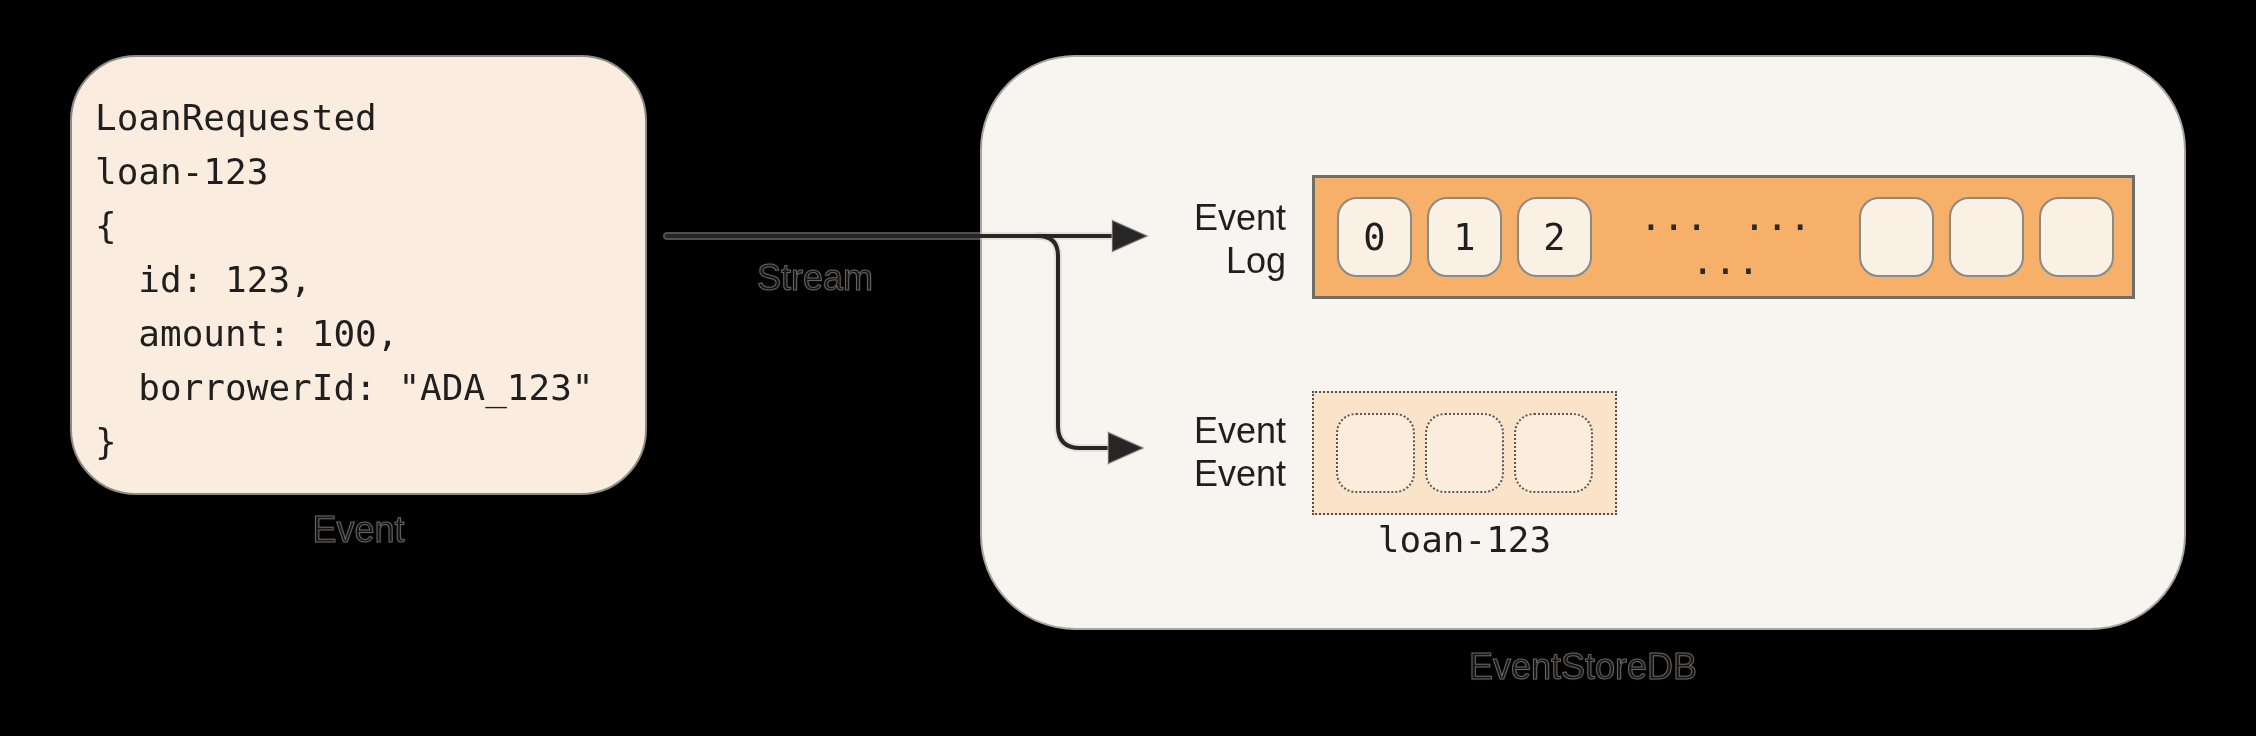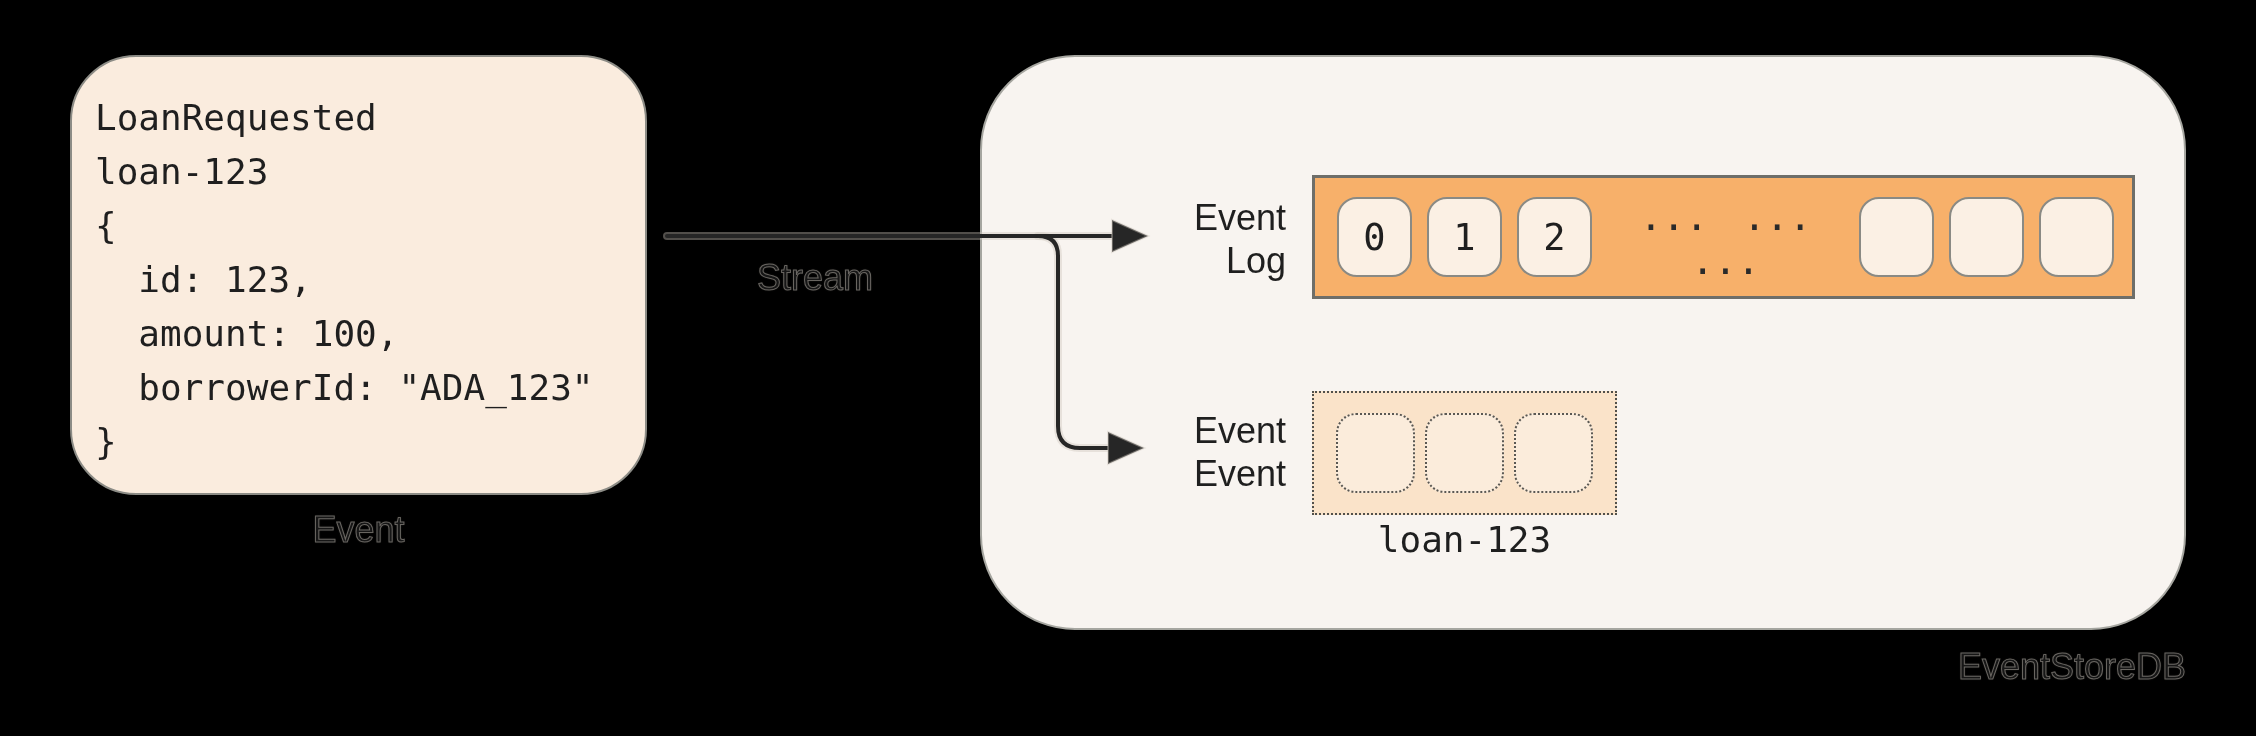--- a/index.html
+++ b/index.html
@@ -35,21 +35,21 @@
   .ghost {
     color: #161616;
     -webkit-text-stroke: 1px rgba(205,198,188,0.45);
     text-shadow: 0 0 2px rgba(205,198,188,0.25);
     font-size: 36px;
     line-height: 43px;
     text-align: center;
   }
   .event-caption { left: 70px; top: 508px; width: 577px; }
   .append-label  { left: 695px; top: 256px; width: 240px; }
-  .esdb-caption  { left: 980px; top: 645px; width: 1206px; text-align: right; }
+  .esdb-caption  { left: 980px; top: 645px; width: 1206px; }
 
   
   .esdb {
     left: 980px; top: 55px;
     width: 1206px; height: 575px;
     box-sizing: border-box;
     background: #F8F4F0;
     border: 2px solid #A6A6A0;
     border-radius: 95px;
   }

